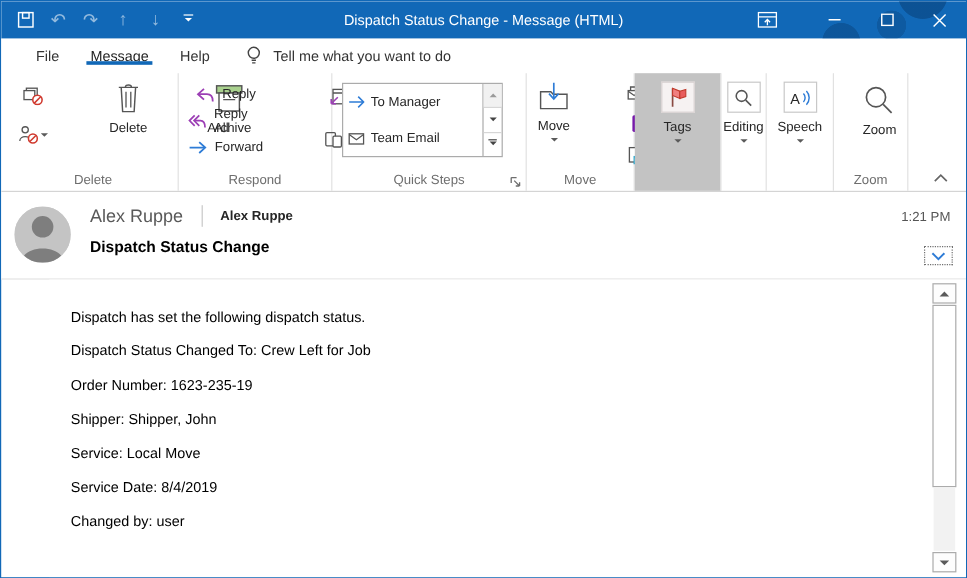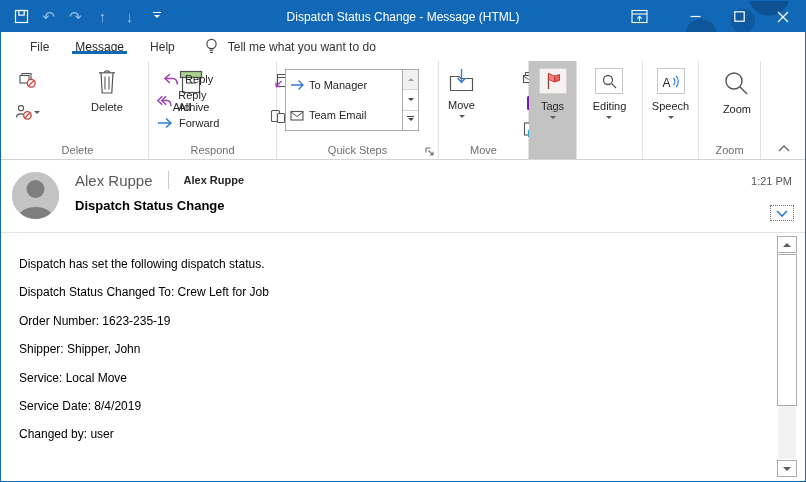--- a/index.html
+++ b/index.html
@@ -74,21 +74,21 @@
   .sender-row { position:absolute; left:74px; top:11px; display:flex; align-items:center; }
   .sender-display { font-size:15px; color:#595959; }
   .vdiv { width:1px; height:18px; background:#C8C8C8; margin:0 15px; }
   .sender-name { font-size:11px; font-weight:bold; color:#262626; }
   .subject { position:absolute; left:74px; top:38px; font-size:13px; font-weight:600; color:#000000; }
   .time { position:absolute; right:13px; top:15px; font-size:11px; color:#555; }
   .expander { position:absolute; right:11px; top:45px; width:24px; height:16px; border:1px dotted #707070;
               display:flex; align-items:center; justify-content:center; background:#fff; }
 
   
-  .msgbody { flex:1; position:relative; background:#fff; padding:25px 44px 0 18px; font-size:12px; color:#000; }
+  .msgbody { flex:1; position:relative; background:#fff; padding:25px 44px 0 18px; font-size:12px; color:#000;margin-left:40px; }
   .msgbody p { margin:0 0 16.4px 0; line-height:12px; }
 
   
   .sbar { position:absolute; top:3px; right:8px; bottom:4px; width:20px; background:#fff; }
   .sb-btn { position:absolute; left:0; right:0; height:17px; border:1px solid #ABABAB; background:#FDFDFD;
             display:flex; align-items:center; justify-content:center; }
   .sb-btn.up { top:0; } .sb-btn.down { bottom:0; }
   .sb-tri-up { width:0;height:0;border:4px solid transparent;border-bottom-color:#5A5A5A;margin-bottom:4px; }
   .sb-tri-dn { width:0;height:0;border:4px solid transparent;border-top-color:#5A5A5A;margin-top:4px; }
   .sb-thumb { position:absolute; left:0; right:0; top:18px; height:152px; border:1px solid #ABABAB; background:#FFF; }
@@ -331,35 +331,35 @@
             <rect x="2.5" y="1" width="9" height="12" fill="#fff" stroke="#555" stroke-width="1.1"></rect>
             <rect x="6.5" y="8.5" width="9" height="6" fill="#fff" stroke="#2AA7CE" stroke-width="1.1"></rect>
             <path d="M6.5 9 L11 12 L15.5 9" fill="none" stroke="#2AA7CE" stroke-width="1"></path>
           </svg>
           <span class="crt"></span>
         </div>
       </div>
       <div class="grp-label">Move</div>
     </div>
 
-    <div class="grp tags" style="width:48px;justify-content:center;">
+    <div class="grp tags" style="width:72px;justify-content:center;">
       <div class="bigbtn">
         <div class="iconbox-lt">
           <svg width="18" height="20" viewBox="0 0 18 20">
             <line x1="4.5" y1="2.5" x2="4.5" y2="18" stroke="#8A4A42" stroke-width="1.4"></line>
             <path d="M4.5 2.5 L10.5 5 V11 L4.5 8.5 Z" fill="#F08080" stroke="#C0392B" stroke-width="0.9"></path>
             <path d="M10.5 5 L15.5 3.5 V9.5 L10.5 11 Z" fill="#E85C5C" stroke="#C0392B" stroke-width="0.9"></path>
           </svg>
         </div>
         <span class="lbl">Tags</span>
         <span class="crt" style="margin-top:-2px;"></span>
       </div>
     </div>
 
-    <div class="grp" style="width:66px;justify-content:center;">
+    <div class="grp" style="width:38px;justify-content:center;">
       <div class="bigbtn">
         <div class="iconbox-w">
           <svg width="17" height="17" viewBox="0 0 17 17">
             <circle cx="7" cy="7" r="4.5" fill="none" stroke="#555" stroke-width="1.3"></circle>
             <line x1="10.4" y1="10.4" x2="15" y2="15" stroke="#555" stroke-width="1.3"></line>
           </svg>
         </div>
         <span class="lbl">Editing</span>
         <span class="crt" style="margin-top:-2px;"></span>
       </div>

